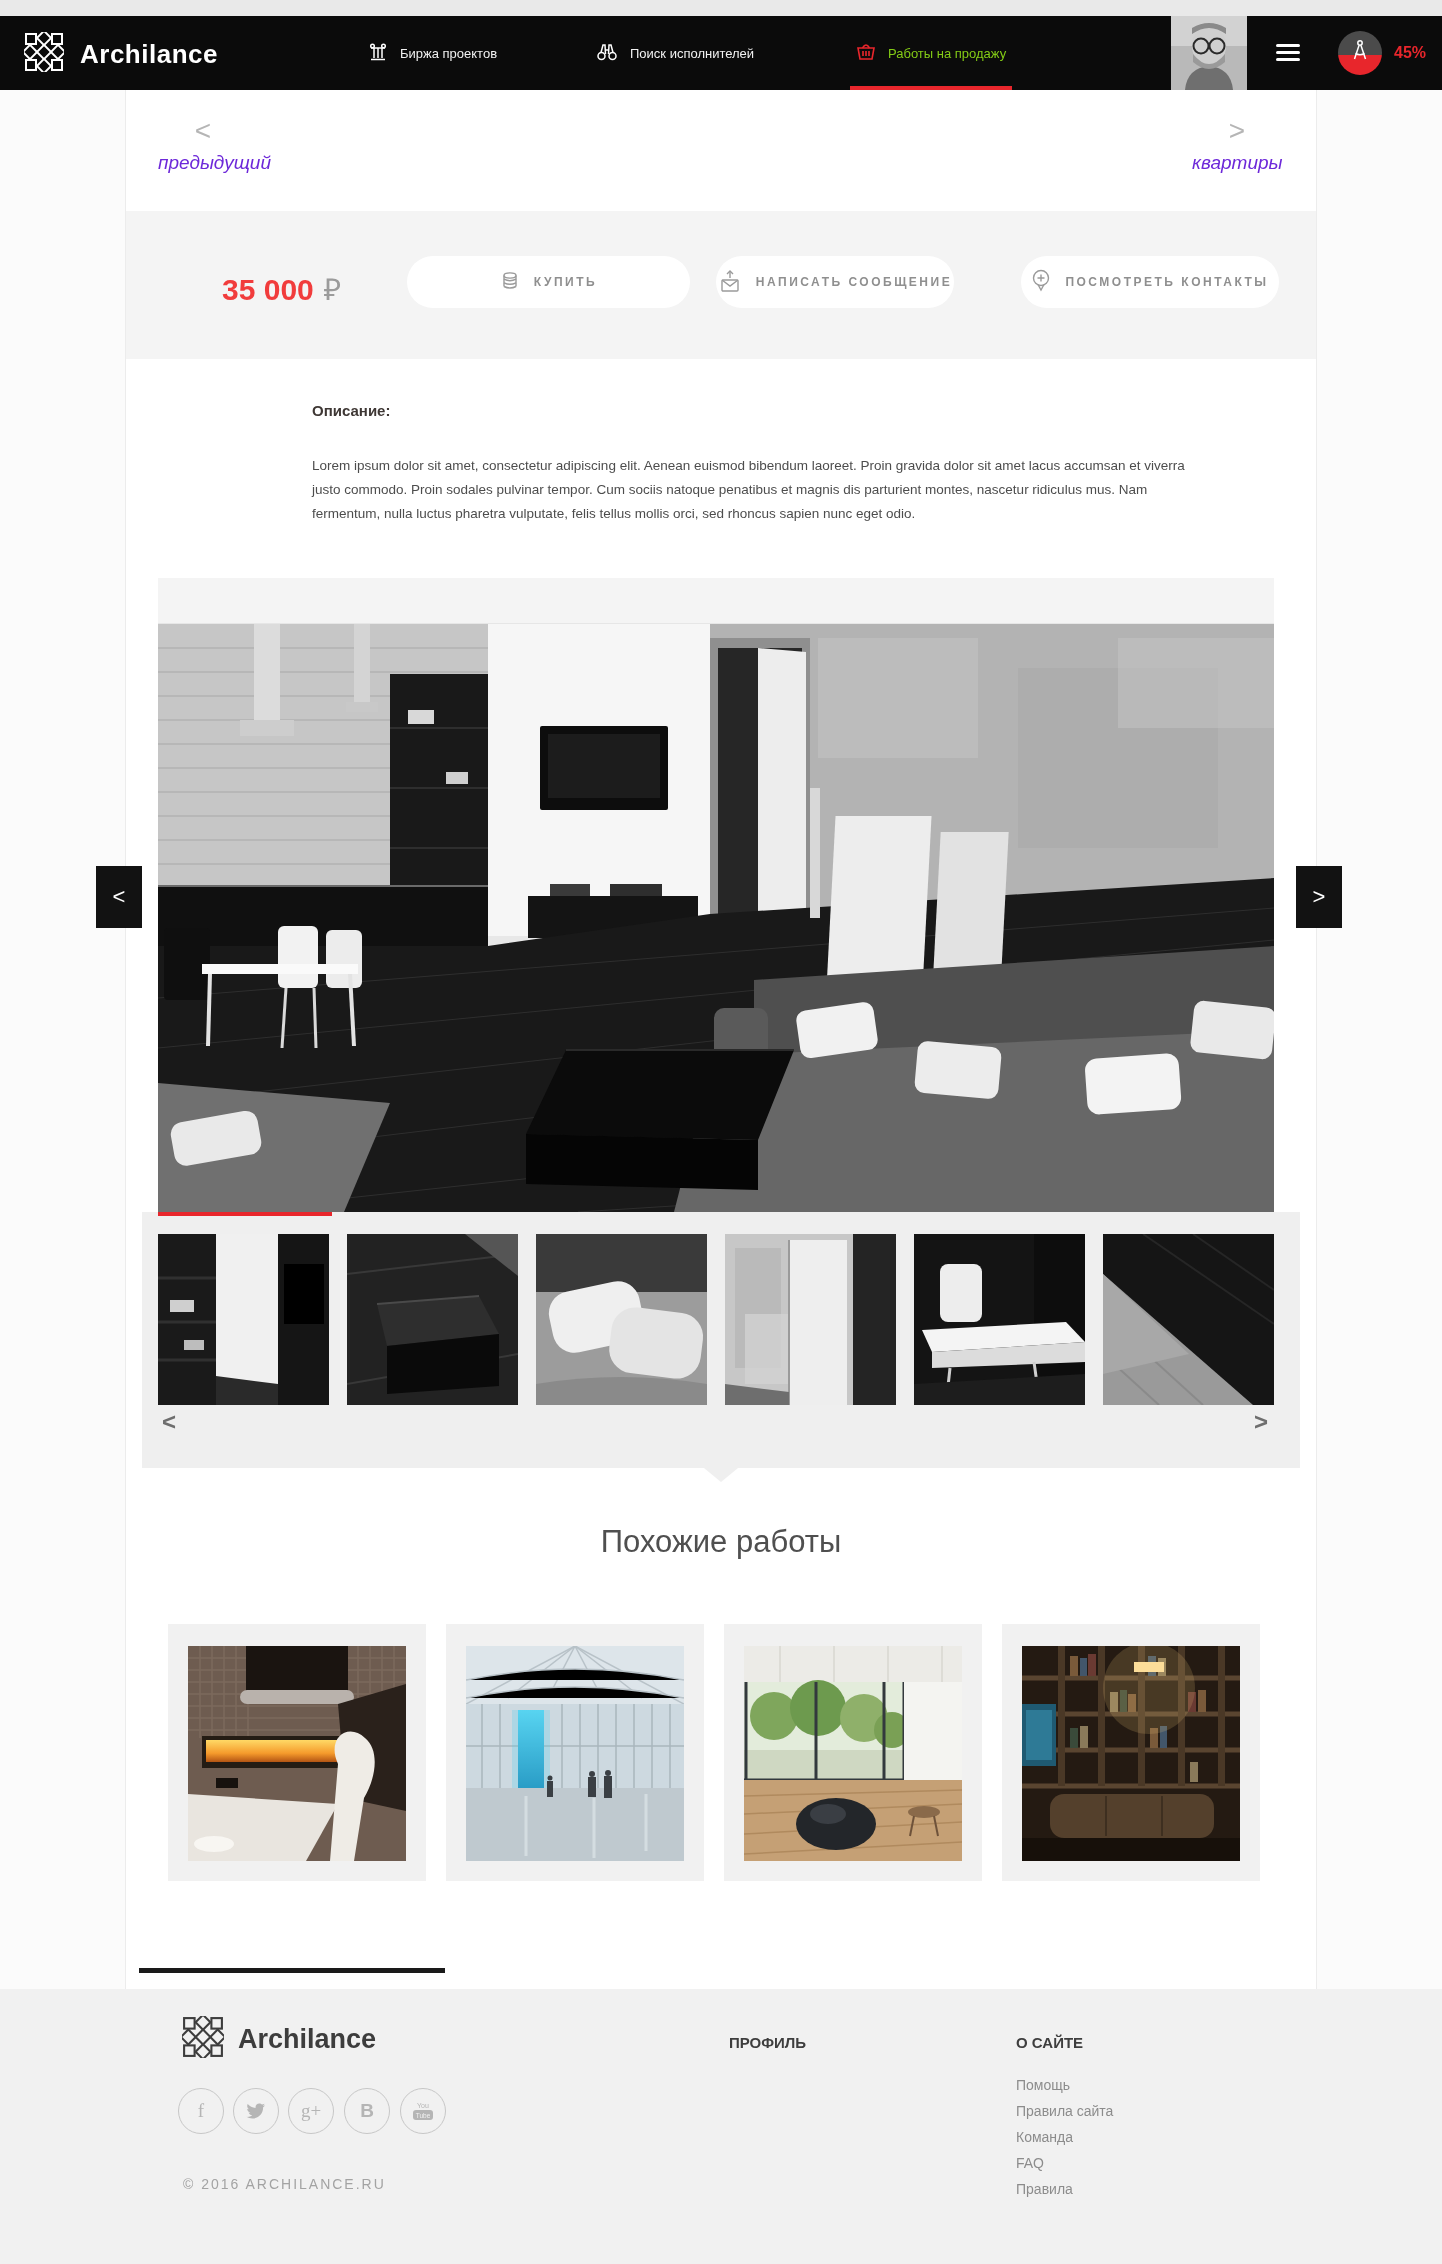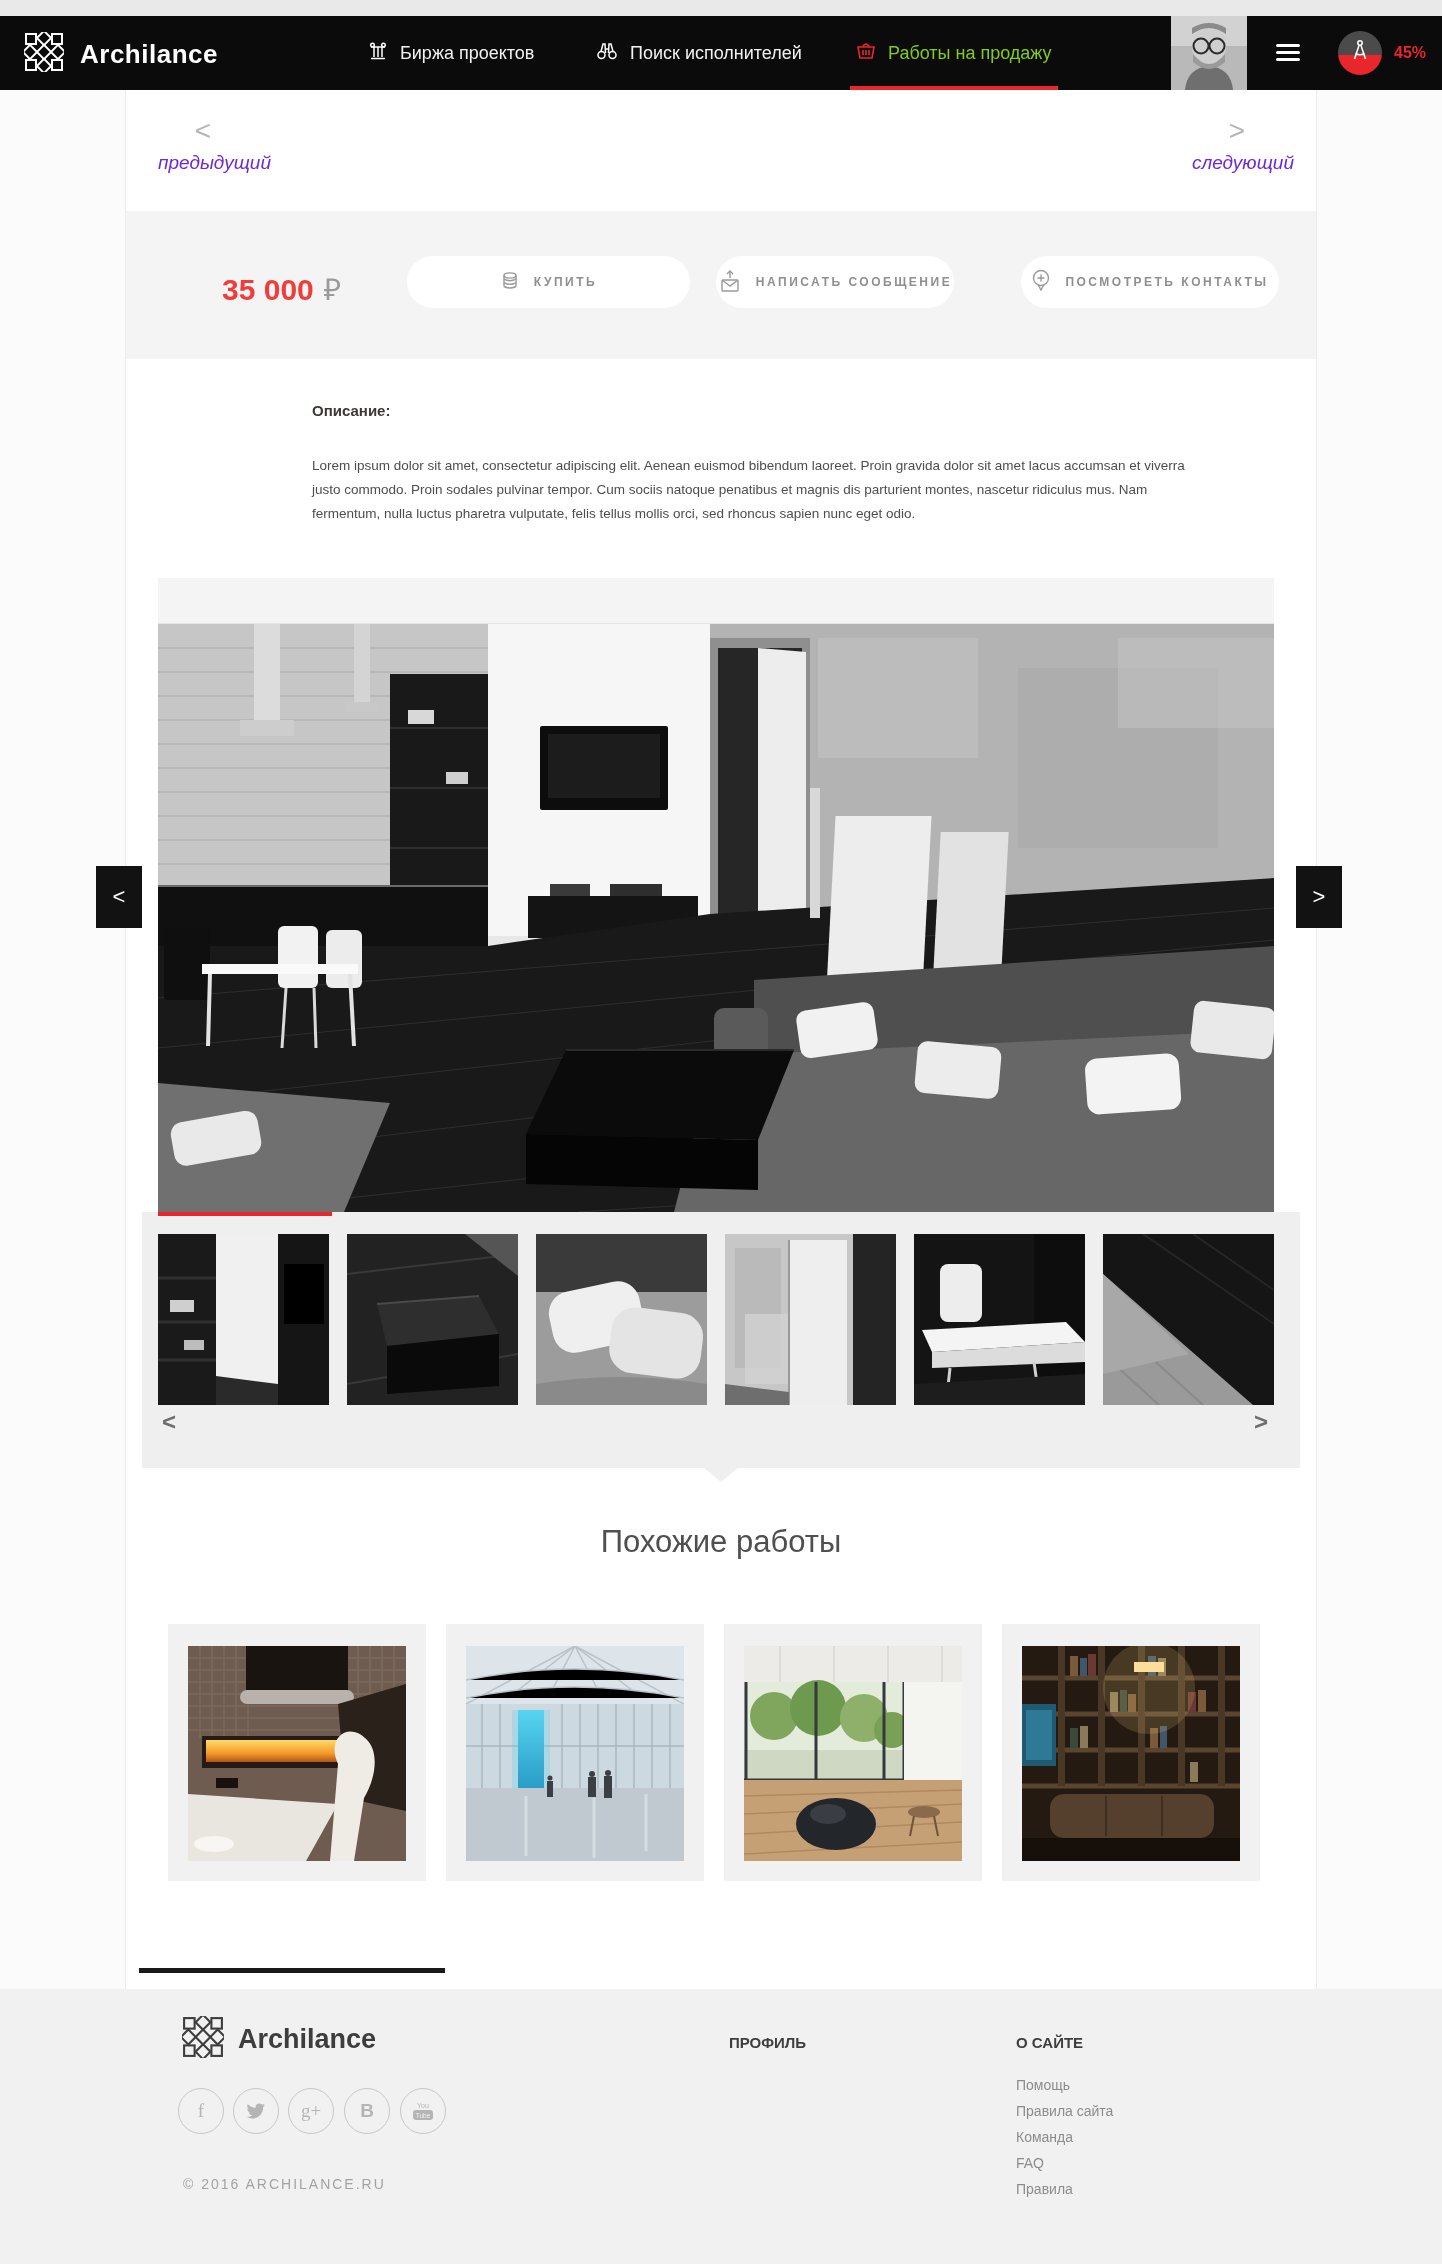--- a/index.html
+++ b/index.html
@@ -3,21 +3,21 @@
 <meta charset="utf-8">
 <style>
   * { margin:0; padding:0; box-sizing:border-box; }
   body { background:#e9e9e9; font-family:"Liberation Sans", sans-serif; }
   #app { position:relative; width:1442px; height:2264px; background:#fbfbfb; margin:16px auto; overflow:hidden; }
 
   
   .header { position:absolute; left:0; top:0; width:1442px; height:74px; background:#0b0b0b; }
   .brand { position:absolute; left:24px; top:16px; display:flex; align-items:center; gap:16px; cursor:pointer; }
   .brand-text { color:#fff; font-size:26px; font-weight:700; letter-spacing:.5px; }
-  .nav-item { position:absolute; top:0; height:74px; display:flex; align-items:center; gap:12px; color:#f2f2f2; font-size:18px; cursor:pointer; }
+  .nav-item { position:absolute; top:0; height:74px; display:flex; align-items:center; gap:12px; color:#f2f2f2; font-size:13px; cursor:pointer; }
   .nav-item.active::after { content:""; position:absolute; left:-6px; right:-6px; bottom:0; height:4px; background:#e8262c; }
   .nav-item.active { color:#84cc16; }
   .avatar { position:absolute; left:1171px; top:0; width:76px; height:74px; overflow:hidden; cursor:pointer; }
   .burger { position:absolute; left:1276px; top:28px; width:24px; cursor:pointer; }
   .burger div { height:3px; background:#fff; border-radius:2px; margin-bottom:4px; }
   .prog-circle { position:absolute; left:1338px; top:15px; width:44px; height:44px; border-radius:50%;
                  background:linear-gradient(to bottom,#4b4b4b 55%,#e8262c 55%); display:flex; align-items:center; justify-content:center; cursor:pointer; }
   .prog-label { position:absolute; left:1394px; top:28px; color:#e8262c; font-size:16px; font-weight:700; }
 
   
@@ -172,21 +172,21 @@
   </div>
 
   <div class="card"></div>
 
   <div class="pager pager-prev">
     <div class="glyph">&lt;</div>
     <div class="lbl">предыдущий</div>
   </div>
   <div class="pager pager-next">
     <div class="glyph">&gt;</div>
-    <div class="lbl">следующий</div>
+    <div class="lbl">квартиры</div>
   </div>
 
   <div class="buy-band"></div>
   <div class="price">
     <span>35 000</span><span class="rub">₽</span>
   </div>
   <div class="pill pill-buy">
     <span>
       <svg width="20" height="20" viewBox="0 0 20 20" fill="none" stroke="#9a9a9a" stroke-width="1.4">
         <ellipse cx="10" cy="4.5" rx="6" ry="2.6"></ellipse>

